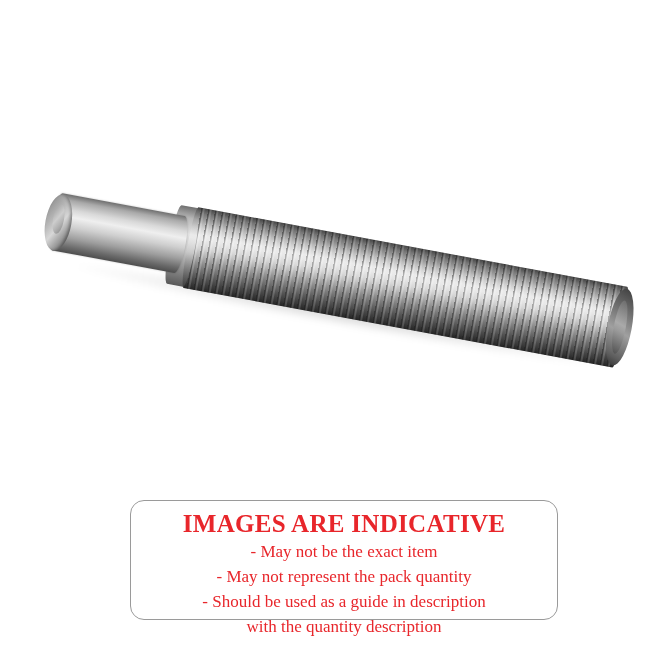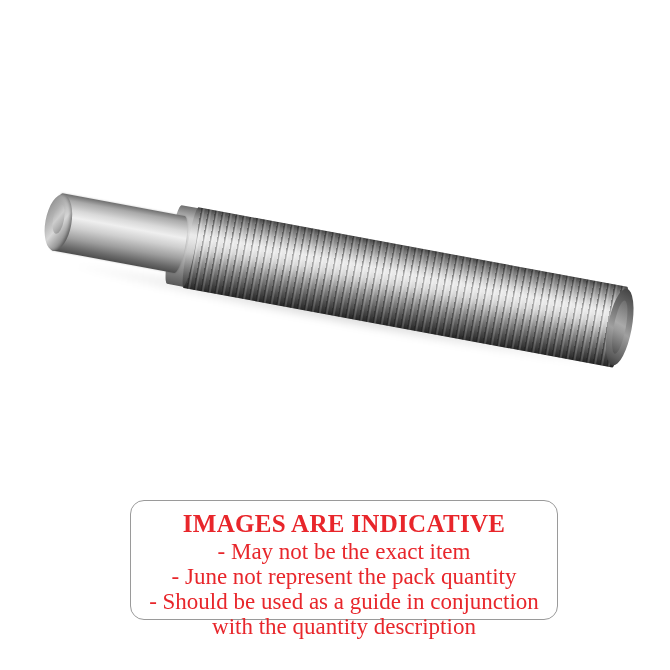--- a/index.html
+++ b/index.html
@@ -182,21 +182,21 @@
   }
   .notice-title {
     color: #e8262b;
     font-size: 25px;
     font-weight: bold;
     letter-spacing: 0.3px;
     line-height: 30px;
   }
   .notice-line {
     color: #e8262b;
-    font-size: 23px;
+    font-size: 17px;
     line-height: 25px;
     white-space: nowrap;
   }
 </style>
 </head>
 <body>
 
 <div class="product-stage">
   <div class="pulley-wrap">
     <div class="shadow"></div>
@@ -206,16 +206,16 @@
     <div class="flange"></div>
     <div class="boss"></div>
     <div class="boss-cap"></div>
     <div class="boss-cap-inner"></div>
   </div>
 </div>
 
 <div class="notice">
   <div class="notice-title">IMAGES ARE INDICATIVE</div>
   <div class="notice-line">- May not be the exact item</div>
-  <div class="notice-line">- June not represent the pack quantity</div>
-  <div class="notice-line">- Should be used as a guide in conjunction</div>
+  <div class="notice-line">- May not represent the pack quantity</div>
+  <div class="notice-line">- Should be used as a guide in description</div>
   <div class="notice-line">with the quantity description</div>
 </div>
 
 </body></html>

